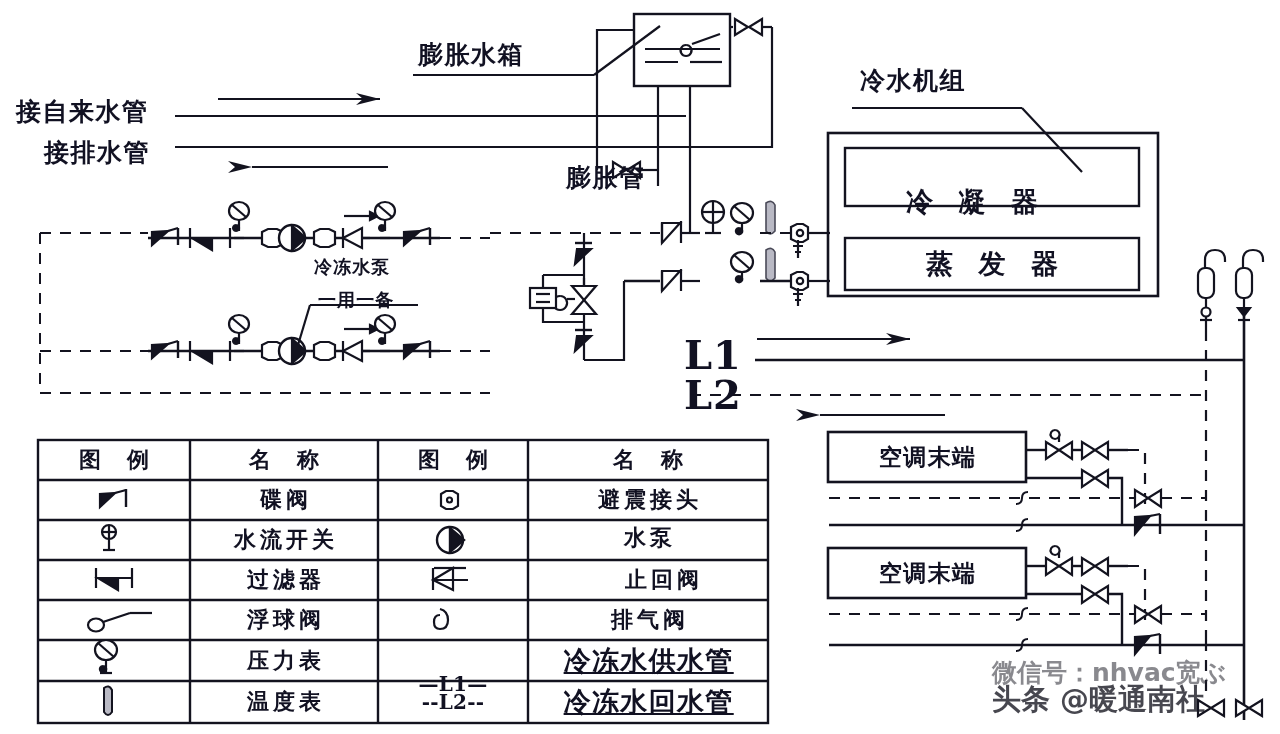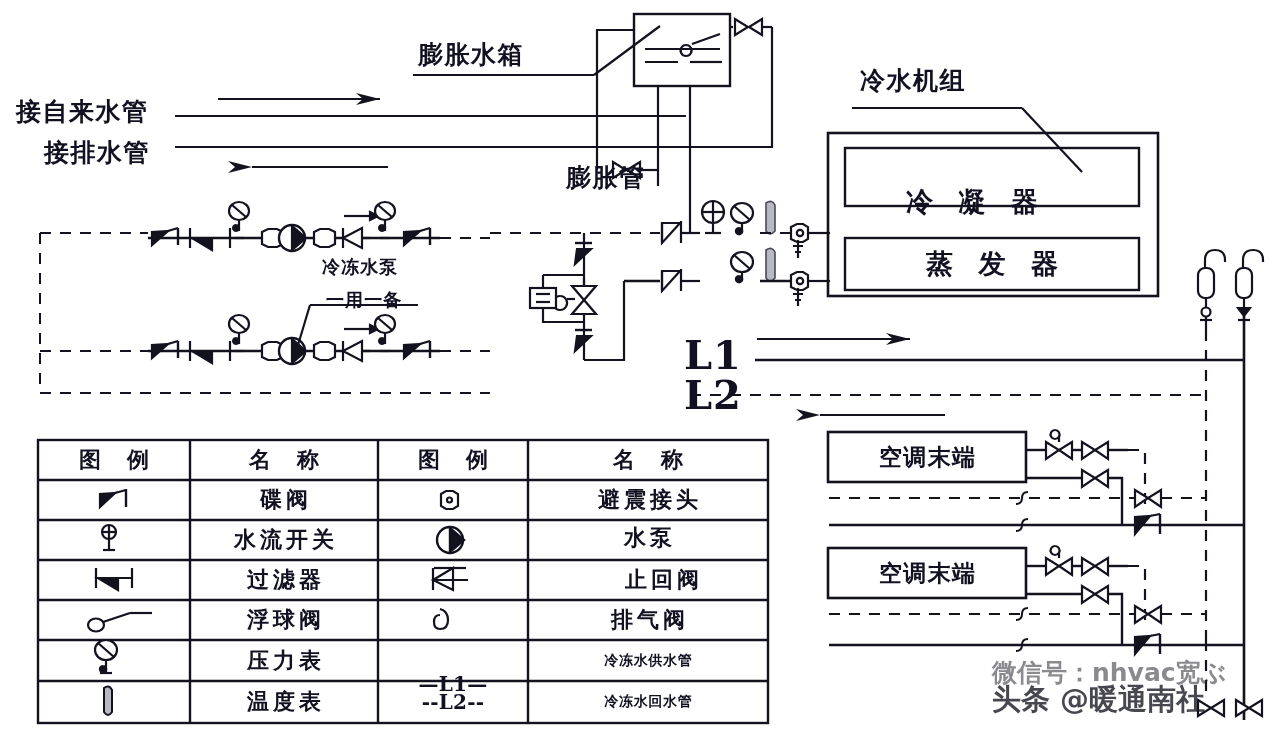--- a/index.html
+++ b/index.html
@@ -14,33 +14,33 @@
   .lbl{
     position:absolute;
     font-family:"DejaVu Sans","Liberation Sans",sans-serif;
     font-weight:700;
     color:#111122;
     white-space:nowrap;
     letter-spacing:0.06em;
     line-height:1;
   }
   .lbl-lg{font-size:25px;}
-  .lbl-sm{font-size:18px;margin-left:8px;}
+  .lbl-sm{font-size:18px;}
   .lbl-l12{font-size:40px;font-family:"DejaVu Serif","Liberation Serif",serif;letter-spacing:0.02em;}
 
   .tbl-cell{
     position:absolute;
     font-family:"DejaVu Sans","Liberation Sans",sans-serif;
     font-weight:700;color:#111122;font-size:22px;
     white-space:nowrap;
     display:flex;align-items:center;justify-content:center;
   }
   .tbl-cell.hdr{letter-spacing:0.42em;text-indent:0.42em;}
   .tbl-cell.nm{letter-spacing:0.18em;text-indent:0.18em;}
-  .tbl-cell.nm4{letter-spacing:0.05em;text-indent:0.05em;font-size:14px;}
+  .tbl-cell.nm4{letter-spacing:0.05em;text-indent:0.05em;font-size:27px;text-decoration:underline;}
   .tbl-cell.sym-txt{font-family:"DejaVu Serif","Liberation Serif",serif;font-size:20px;letter-spacing:0.01em;}
 
   .box-text{
     position:absolute;display:flex;align-items:center;justify-content:center;
     font-family:"DejaVu Sans","Liberation Sans",sans-serif;font-weight:700;
     color:#111122;white-space:nowrap;
   }
   .eq-text{font-size:27px;letter-spacing:0.30em;text-indent:0.30em;}
   .term-text{font-size:23px;letter-spacing:0.06em;text-indent:0.06em;}
 

